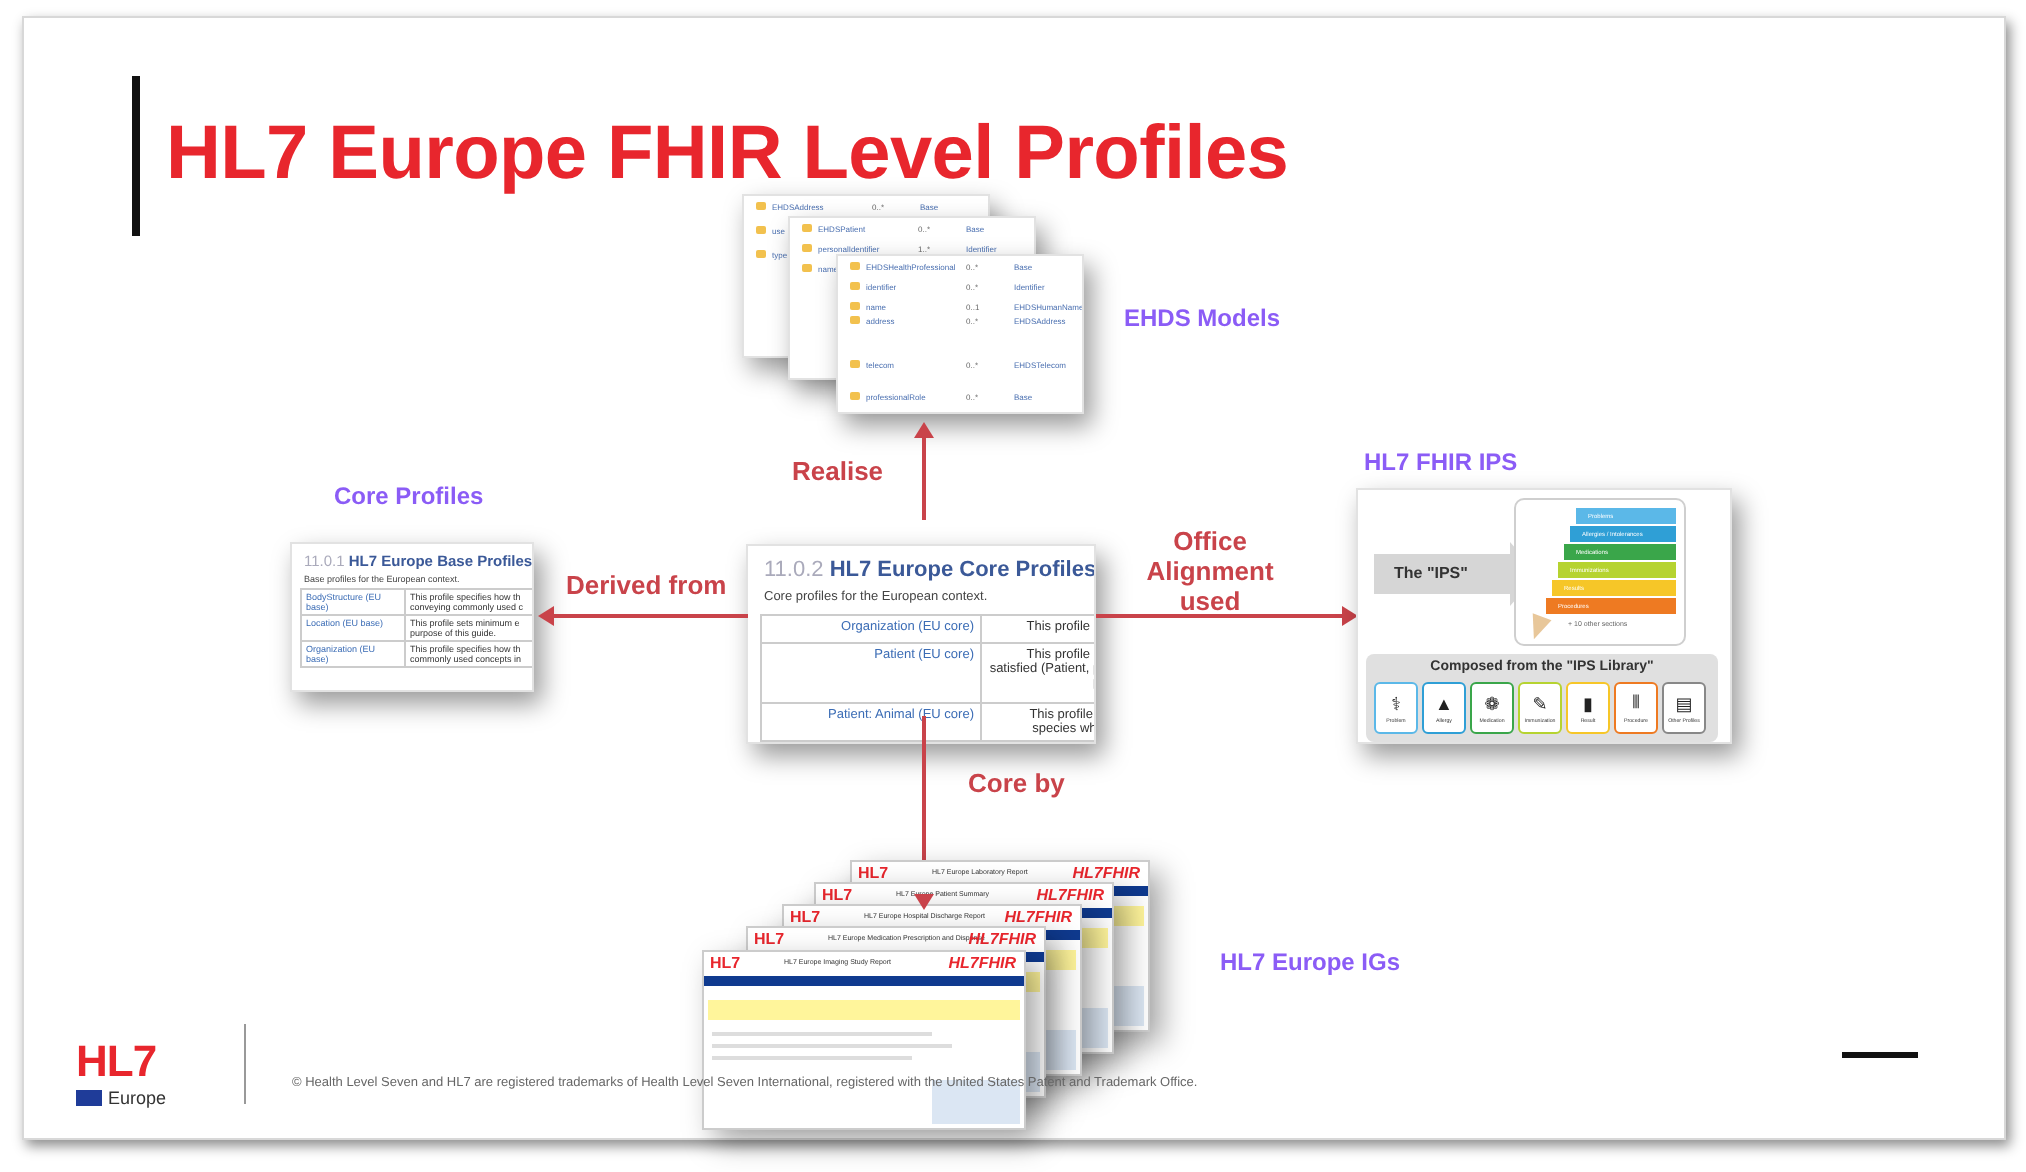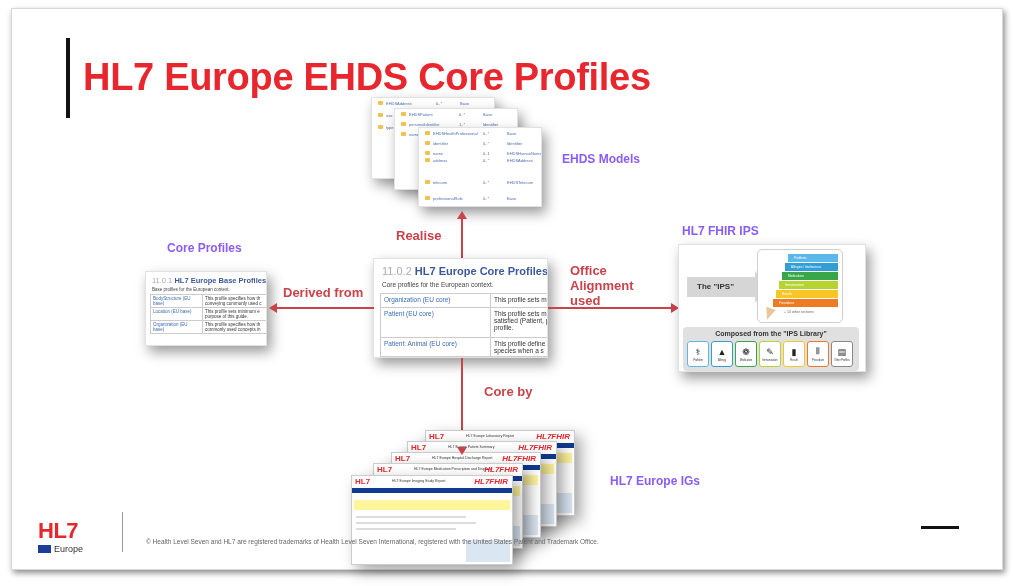--- a/index.html
+++ b/index.html
@@ -3,21 +3,21 @@
 <meta charset="utf-8">
 <style>
   * { box-sizing: border-box; margin: 0; padding: 0; }
   html, body { width: 1013px; height: 586px; background: #ffffff; overflow: hidden; font-family: "Liberation Sans", sans-serif; }
   .slide { position: absolute; left: 11px; top: 8px; width: 992px; height: 562px; background: #fff;
     box-shadow: 2px 3px 6px rgba(0,0,0,0.45); border: 1px solid #d8d8d8; }
   .title-bar { position: absolute; left: 66px; top: 38px; width: 4px; height: 80px; background: #111; }
   .title { position: absolute; left: 83px; top: 56px; font-size: 38px; font-weight: bold; color: #e8262d; letter-spacing: -0.3px; white-space: nowrap; }
 
   .label { position: absolute; font-weight: bold; color: #8b5cf6; font-size: 12px; white-space: nowrap; }
-  .rel { position: absolute; font-weight: bold; color: #c9434a; font-size: 13px; text-align: left; white-space: nowrap; line-height: 15px; }
+  .rel { position: absolute; font-weight: bold; color: #c9434a; font-size: 13px; text-align: center; white-space: nowrap; line-height: 15px; }
 
   .card { position: absolute; background: #fff; box-shadow: 4px 6px 12px rgba(0,0,0,0.4); border: 1px solid #e2e2e2; overflow: hidden; }
   .arrow-h, .arrow-v { position: absolute; background: #c9434a; }
   .arrow-h { height: 2px; }
   .arrow-v { width: 2px; }
   .tri-l { position: absolute; width: 0; height: 0; border-top: 5px solid transparent; border-bottom: 5px solid transparent; border-right: 8px solid #c9434a; }
   .tri-r { position: absolute; width: 0; height: 0; border-top: 5px solid transparent; border-bottom: 5px solid transparent; border-left: 8px solid #c9434a; }
   .tri-u { position: absolute; width: 0; height: 0; border-left: 5px solid transparent; border-right: 5px solid transparent; border-bottom: 8px solid #c9434a; }
   .tri-d { position: absolute; width: 0; height: 0; border-left: 5px solid transparent; border-right: 5px solid transparent; border-top: 8px solid #c9434a; }
 
@@ -74,21 +74,21 @@
   .footer-div { position: absolute; left: 122px; top: 512px; width: 1px; height: 40px; background: #999; }
   .footer-txt { position: absolute; left: 146px; top: 538px; font-size: 6.5px; color: #666; white-space: nowrap; }
   .slide-num-bar { position: absolute; left: 921px; top: 526px; width: 38px; height: 3px; background: #111; }
 </style>
 </head>
 <body>
 
 <div class="slide"></div>
 
 <div class="title-bar"></div>
-<div class="title">HL7 Europe EHDS Core Profiles</div>
+<div class="title">HL7 Europe FHIR Level Profiles</div>
 
 <div class="card tree" style="left:371px;top:97px;width:124px;height:82px;">
   <div class="row" style="top:2px;">
       <span class="fold"></span>
       <span class="n">EHDSAddress</span>
       <span class="c">0..*</span>
       <span class="t">Base</span>
     </div>
   <div class="row" style="top:14px;">
       <span class="fold"></span>
@@ -154,21 +154,21 @@
       <span class="c">0..*</span>
       <span class="t">Base</span>
     </div>
 </div>
 <div class="label" style="left:562px;top:152px;">EHDS Models</div>
 
 <div class="arrow-v" style="left:461px;top:218px;height:42px;"></div>
 <div class="tri-u" style="left:457px;top:211px;"></div>
 <div class="rel" style="left:396px;top:228px;">Realise</div>
 
-<div class="card" style="left:373px;top:258px;width:175px;height:100px;">
+<div class="card" style="left:373px;top:272px;width:175px;height:100px;text-align:right;">
   <div class="core-h"><span class="num">11.0.2</span> <span>HL7 Europe Core Profiles</span></div>
   <div class="core-sub">Core profiles for the European context.</div>
   <table class="core-tbl">
     <tbody>
         <tr>
           <td class="l">Organization (EU core)</td>
           <td class="d">This profile sets m</td>
         </tr>
     <tr>
           <td class="l" style="height:30px;">Patient (EU core)</td>

